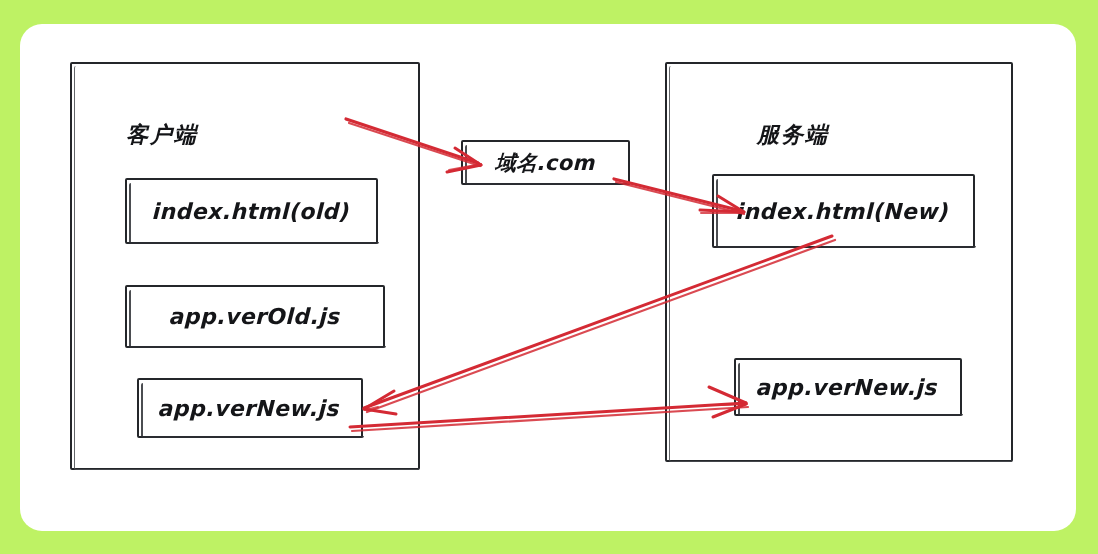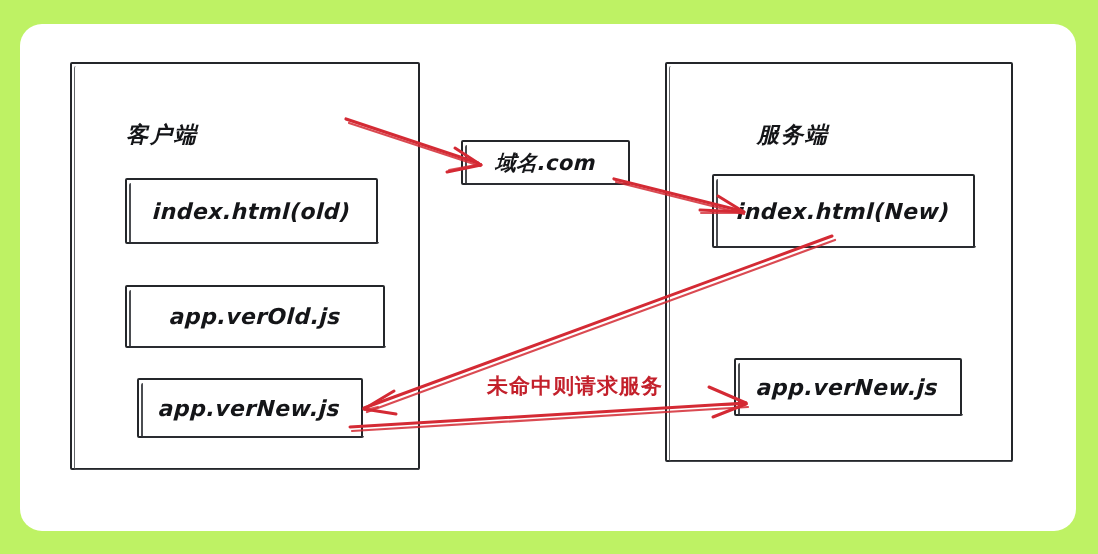--- a/index.html
+++ b/index.html
@@ -140,21 +140,20 @@
       <span class="box-text">index.html(New)</span>
     </div>
 
     <div class="hbox inner-box" style="left:714px; top:334px; width:228px; height:58px;">
       <span class="box-text">app.verNew.js</span>
     </div>
 
   </div>
 
 
-  <span class="annot" style="left:487px; top:372px;">未命中则请求服务</span>
 
   <svg id="arrows" viewBox="0 0 1098 554">
 
     <g>
       <path d="M346 119 L478 163" stroke="#d42a34" stroke-width="3.2" fill="none" stroke-linecap="round"></path>
       <path d="M349 123 L480 166" stroke="#d42a34" stroke-width="2.2" fill="none" stroke-linecap="round" opacity=".85"></path>
       <path d="M455 148 L481 165" stroke="#d42a34" stroke-width="3" fill="none" stroke-linecap="round"></path>
       <path d="M447 172 L481 165" stroke="#d42a34" stroke-width="3" fill="none" stroke-linecap="round"></path>
       <path d="M449 170 L481 164" stroke="#d42a34" stroke-width="2" fill="none" stroke-linecap="round" opacity=".8"></path>
     </g>

